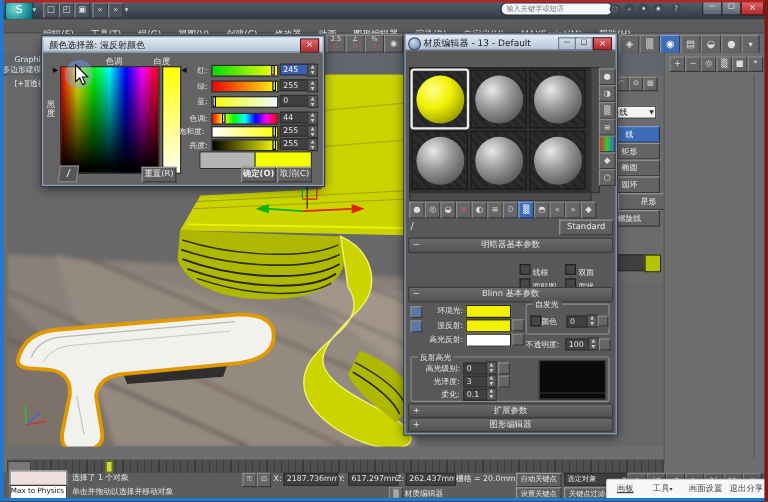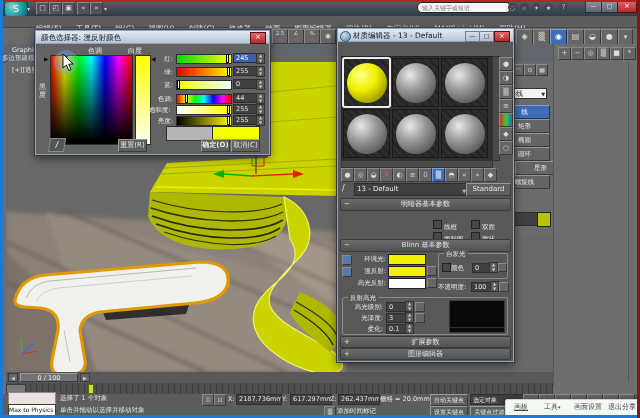--- a/index.html
+++ b/index.html
@@ -213,25 +213,20 @@
   <div class="abs" style="left:553px;top:44px;width:87px;height:342px;background:#6e6e6e;border-left:1px solid #565656;">
     <span class="abs ico" style="left:4px;top:3px;width:11px;height:11px;font-size:7px;line-height:11px;">+</span>
     <span class="abs ico" style="left:17px;top:3px;width:11px;height:11px;font-size:7px;line-height:11px;">~</span>
     <span class="abs ico" style="left:30px;top:3px;width:11px;height:11px;font-size:7px;line-height:11px;">◎</span>
     <span class="abs ico" style="left:43px;top:3px;width:11px;height:11px;font-size:7px;line-height:11px;">▒</span>
     <span class="abs ico" style="left:56px;top:3px;width:11px;height:11px;font-size:7px;line-height:11px;">■</span>
     <span class="abs ico" style="left:69px;top:3px;width:11px;height:11px;font-size:7px;line-height:11px;">*</span>
     <div class="abs" style="left:74px;top:18px;width:1px;height:320px;background:#575757;"></div>
   </div>
 
-  <div class="abs" style="left:6px;top:372px;width:547px;height:11px;background:#585858;border-bottom:1px solid #444;">
-    <span class="abs" style="left:2px;top:1px;width:10px;height:9px;background:#666;border:1px solid #3c3c3c;color:#ccc;font-size:5px;line-height:9px;text-align:center;box-sizing:border-box;">◀</span>
-    <div class="abs" style="left:14px;top:1px;width:58px;height:9px;background:#737373;border:1px solid;border-color:#9a9a9a #3a3a3a #3a3a3a #9a9a9a;color:#efefef;font-size:6.5px;line-height:8px;text-align:center;box-sizing:border-box;">0 / 100</div>
-    <span class="abs" style="left:74px;top:1px;width:10px;height:9px;background:#666;border:1px solid #3c3c3c;color:#ccc;font-size:5px;line-height:9px;text-align:center;box-sizing:border-box;">▶</span>
-  </div>
   <div class="abs" style="left:6px;top:383px;width:547px;height:11px;background:#4f4f4f;border-bottom:1px solid #3e3e3e;
               background-image:repeating-linear-gradient(90deg,#3d3d3d 0 1px,transparent 1px 6px);">
     <span class="abs" style="left:0;top:1px;width:18px;height:8px;background:#787878;border:1px solid #3c3c3c;"></span>
     <span class="abs" style="left:82px;top:1px;width:4px;height:8px;background:#cddc39;border:1px solid #5c6b00;"></span>
   </div>
 
   <div class="abs" style="left:0;top:394px;width:640px;height:24px;background:#5d5d5d;">
     <div class="abs" style="left:8px;top:-2px;width:46px;height:11px;background:#efe0e0;border:1px solid #8d8d8d;"></div>
     <div class="abs" style="left:8px;top:10px;width:46px;height:10px;background:#ffffff;border:1px solid #3b3b3b;color:#111;font-size:6px;line-height:9px;overflow:hidden;white-space:nowrap;">Max to Physics (</div>
     <span class="abs lbl" style="left:60px;top:0;">选择了 1 个对象</span>
@@ -239,21 +234,21 @@
     <span class="abs ico" style="left:202px;top:0;width:10px;height:10px;font-size:6px;line-height:10px;">⚿</span>
     <span class="abs ico" style="left:214px;top:0;width:10px;height:10px;font-size:6px;line-height:10px;">⊡</span>
     <span class="abs lbl" style="left:228px;top:1px;">X:</span>
     <span class="abs field" style="left:236px;top:0;width:40px;height:9px;line-height:9px;">2187.736mm</span>
     <span class="abs lbl" style="left:282px;top:1px;">Y:</span>
     <span class="abs field" style="left:290px;top:0;width:36px;height:9px;line-height:9px;">617.297mm</span>
     <span class="abs lbl" style="left:330px;top:1px;">Z:</span>
     <span class="abs field" style="left:338px;top:0;width:36px;height:9px;line-height:9px;">262.437mm</span>
     <span class="abs lbl" style="left:380px;top:1px;">栅格 = 20.0mm</span>
     <span class="abs ico" style="left:324px;top:12px;width:10px;height:10px;font-size:6px;line-height:10px;">▒</span>
-    <span class="abs lbl" style="left:337px;top:13px;">添加时间标记</span>
+    <span class="abs lbl" style="left:337px;top:13px;">材质编辑器</span>
     <div class="abs btn" style="left:430px;top:0;width:36px;height:10px;line-height:10px;font-size:6px;">自动关键点</div>
     <div class="abs btn" style="left:430px;top:12px;width:36px;height:10px;line-height:10px;font-size:6px;">设置关键点</div>
     <div class="abs field" style="left:470px;top:0;width:48px;height:9px;line-height:9px;font-size:6px;">
       <span>选定对象</span>
       <span class="abs" style="right:1px;top:1px;font-size:4.5px;color:#bbb;">▼</span>
     </div>
     <div class="abs btn" style="left:470px;top:12px;width:48px;height:10px;line-height:10px;font-size:6px;">关键点过滤器...</div>
 
     <span class="abs ico" style="left:523px;top:0;width:14px;height:11px;font-size:6px;line-height:11px;">◆</span>
     <span class="abs ico" style="left:539px;top:0;width:14px;height:11px;font-size:5px;line-height:11px;">|◀</span>
@@ -380,24 +375,20 @@
     <span class="abs ico" style="left:55px;top:139px;width:11px;height:12px;font-size:7px;line-height:12px;">◐</span>
     <span class="abs ico" style="left:68px;top:139px;width:11px;height:12px;font-size:7px;line-height:12px;">≡</span>
     <span class="abs ico" style="left:81px;top:139px;width:11px;height:12px;font-size:7px;line-height:12px;color:#9fc2ff;">0</span>
     <span class="abs ico active" style="left:94px;top:139px;width:11px;height:12px;font-size:7px;line-height:12px;">▒</span>
     <span class="abs ico" style="left:107px;top:139px;width:11px;height:12px;font-size:7px;line-height:12px;">◓</span>
     <span class="abs ico" style="left:120px;top:139px;width:11px;height:12px;font-size:7px;line-height:12px;">«</span>
     <span class="abs ico" style="left:133px;top:139px;width:11px;height:12px;font-size:7px;line-height:12px;">»</span>
     <span class="abs ico" style="left:146px;top:139px;width:11px;height:12px;font-size:7px;line-height:12px;">◆</span>
 
     <span class="abs" style="left:4px;top:155px;width:9px;height:11px;color:#ddd;font-size:8px;">/</span>
-    <div class="abs field" style="left:16px;top:154px;width:108px;height:11px;line-height:11px;font-size:7px;">
-      <span>13 - Default</span>
-      <span class="abs" style="right:1px;top:2px;font-size:5px;color:#bbb;">▼</span>
-    </div>
     <div class="abs btn" style="left:128px;top:154px;width:43px;height:11px;line-height:11px;">Standard</div>
 
     <div class="abs rollout" style="left:2px;top:169px;width:169px;height:11px;line-height:11px;">
       <span class="abs" style="left:3px;top:0;font-size:7px;">−</span>
       <span>明暗器基本参数</span>
     </div>
     <span class="abs" style="left:95px;top:185px;"><span class="cb"></span><span class="lbl" style="margin-left:2px;">线框</span></span>
     <span class="abs" style="left:133px;top:185px;"><span class="cb"></span><span class="lbl" style="margin-left:2px;">双面</span></span>
     <span class="abs" style="left:95px;top:197px;"><span class="cb"></span><span class="lbl" style="margin-left:2px;">面贴图</span></span>
     <span class="abs" style="left:133px;top:197px;"><span class="cb"></span><span class="lbl" style="margin-left:2px;">面状</span></span>

